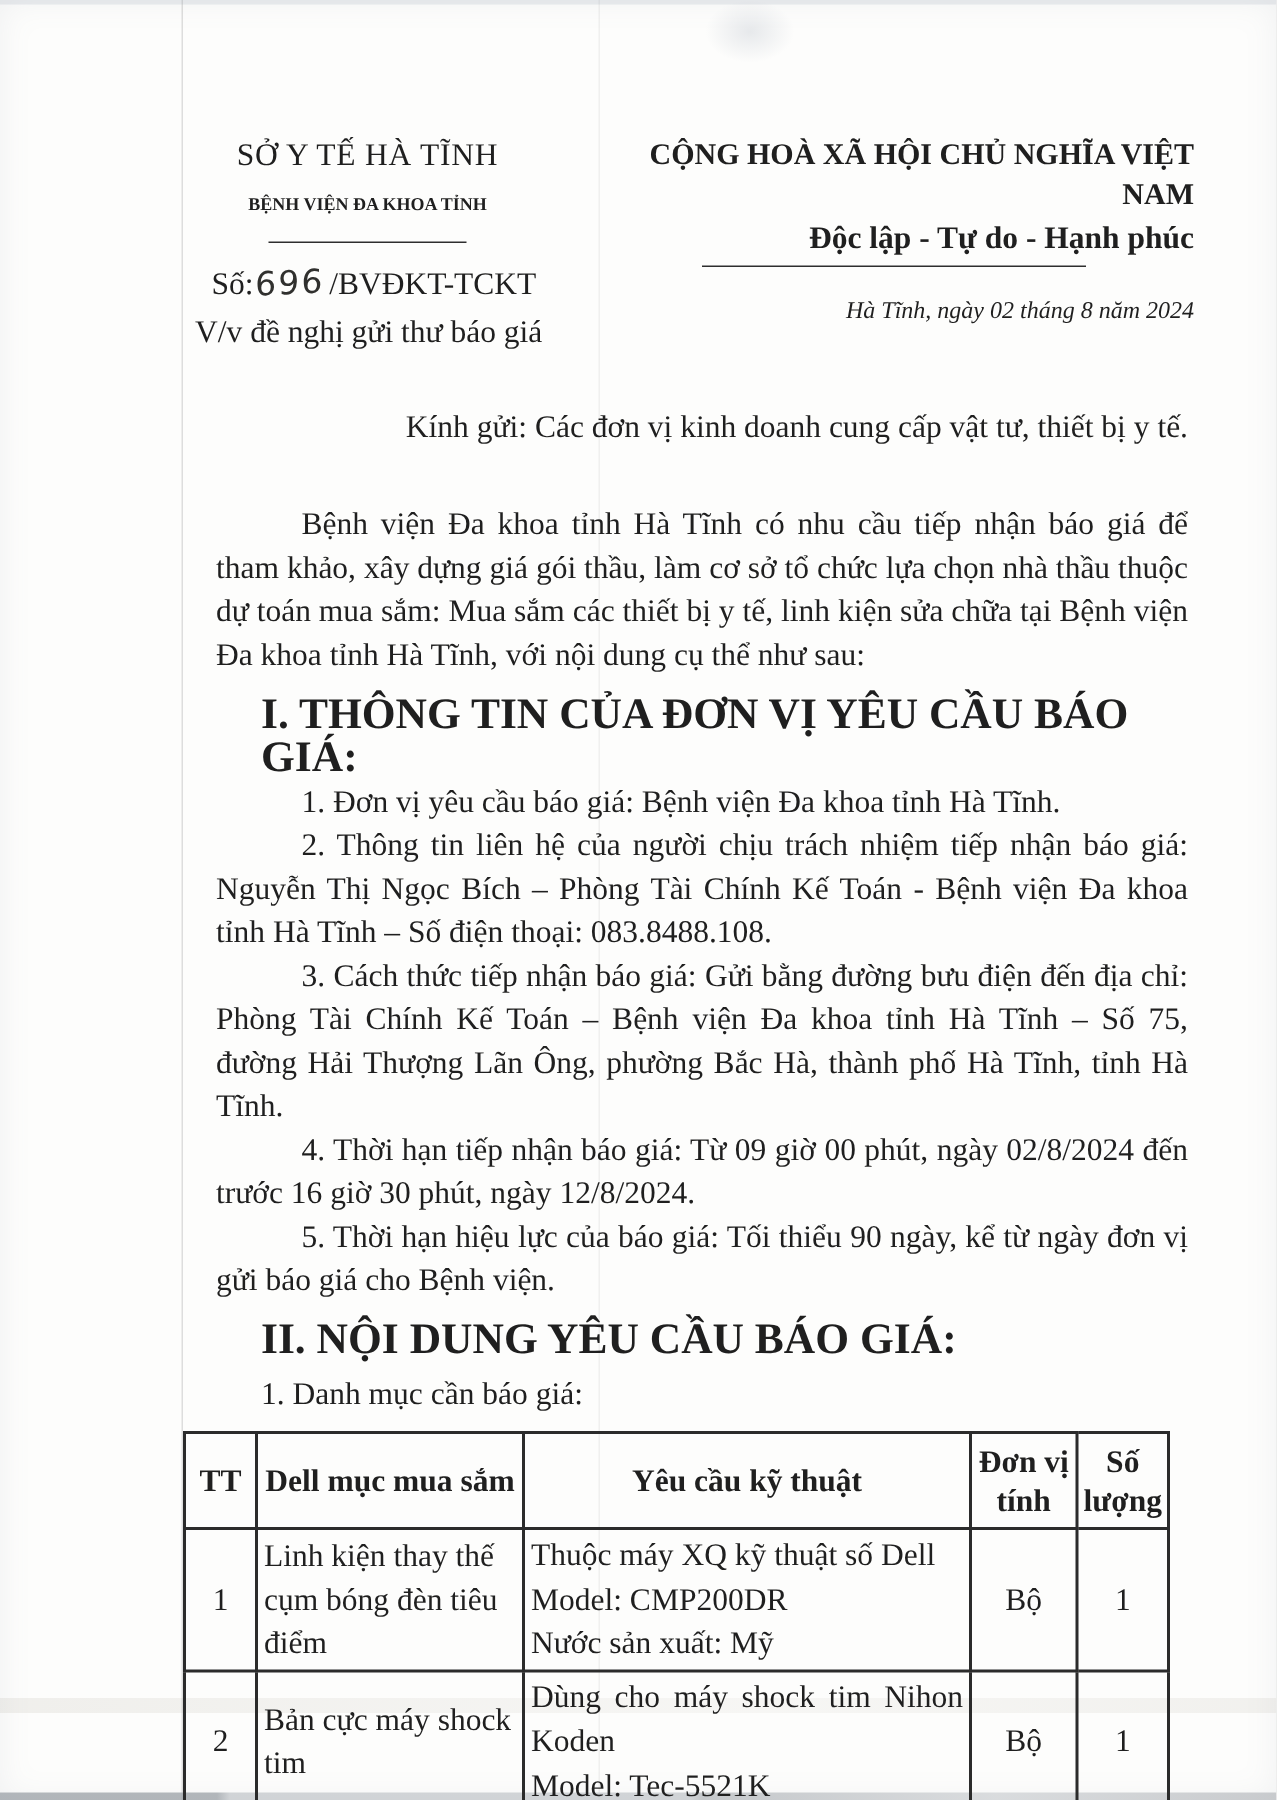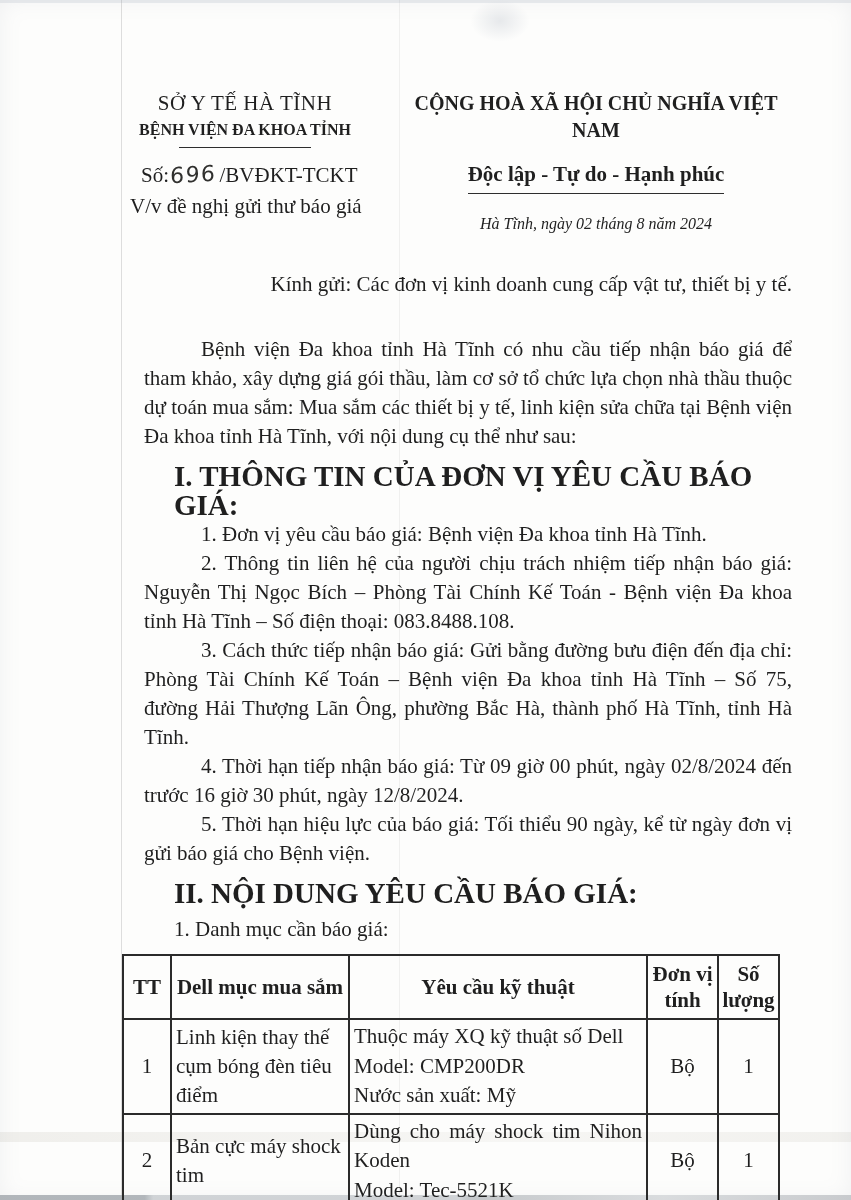--- a/index.html
+++ b/index.html
@@ -19,25 +19,25 @@
   .top-smudge{position:absolute;left:470px;top:0;width:60px;height:42px;
     background:radial-gradient(ellipse at center,rgba(150,160,175,.22),rgba(150,160,175,0) 70%);}
   .top-edge{position:absolute;left:0;top:0;right:0;height:3px;background:rgba(150,160,175,.18);}
   .low-streak{position:absolute;left:0;right:0;top:1132px;height:10px;
     background:linear-gradient(90deg,rgba(170,165,150,.16),rgba(170,165,150,.08) 60%,rgba(170,165,150,.14));}
   .bottom-strip{position:absolute;left:0;right:0;bottom:0;height:5px;
     background:linear-gradient(90deg,#9aa0a6 0%,#9aa0a6 17%,#c3c7cb 18%,#c3c7cb 54%,#b4b8bc 55%,#cfd2d5 78%,#b9bcc0 100%);
     opacity:.75;}
   
   .hdr-left{position:absolute;left:117px;top:90px;width:256px;text-align:center;}
-  .hdr-right{position:absolute;left:396px;top:90px;width:400px;text-align:center;}
+  .hdr-right{position:absolute;left:396px;top:90px;width:400px;text-align:right;}
   .org1{font-size:21px;line-height:27px;letter-spacing:.5px;}
-  .org2{font-size:16px;line-height:25px;font-weight:bold;}
+  .org2{font-size:12px;line-height:39px;font-weight:bold;}
   .nat1{font-size:20px;line-height:27px;font-weight:bold;}
-  .nat2{font-size:21px;line-height:28px;font-weight:bold;margin-top:16px;}
+  .nat2{font-size:21px;line-height:28px;font-weight:bold;}
   .rule{height:0;border-bottom:1.6px solid #2e2e2e;margin:5px auto 0 auto;}
   .rule-l{width:132px;}
   .rule-r{width:256px;}
   .so-line{margin-top:13px;text-align:left;padding-left:24px;font-size:21px;line-height:28px;white-space:nowrap;}
   .hand-number{display:inline-block;font-family:"DejaVu Sans",sans-serif;font-size:22px;
     transform:rotate(-3deg) skewX(-4deg);letter-spacing:1.5px;color:#30302e;margin:0 3px 0 1px;}
   .subject-line{margin-top:3px;text-align:left;padding-left:13px;font-size:21px;line-height:28px;}
   .dateline{margin-top:16px;font-style:italic;font-size:16px;line-height:28px;}
   
   .content{position:absolute;left:144px;top:262px;width:648px;font-size:21px;line-height:29px;}

